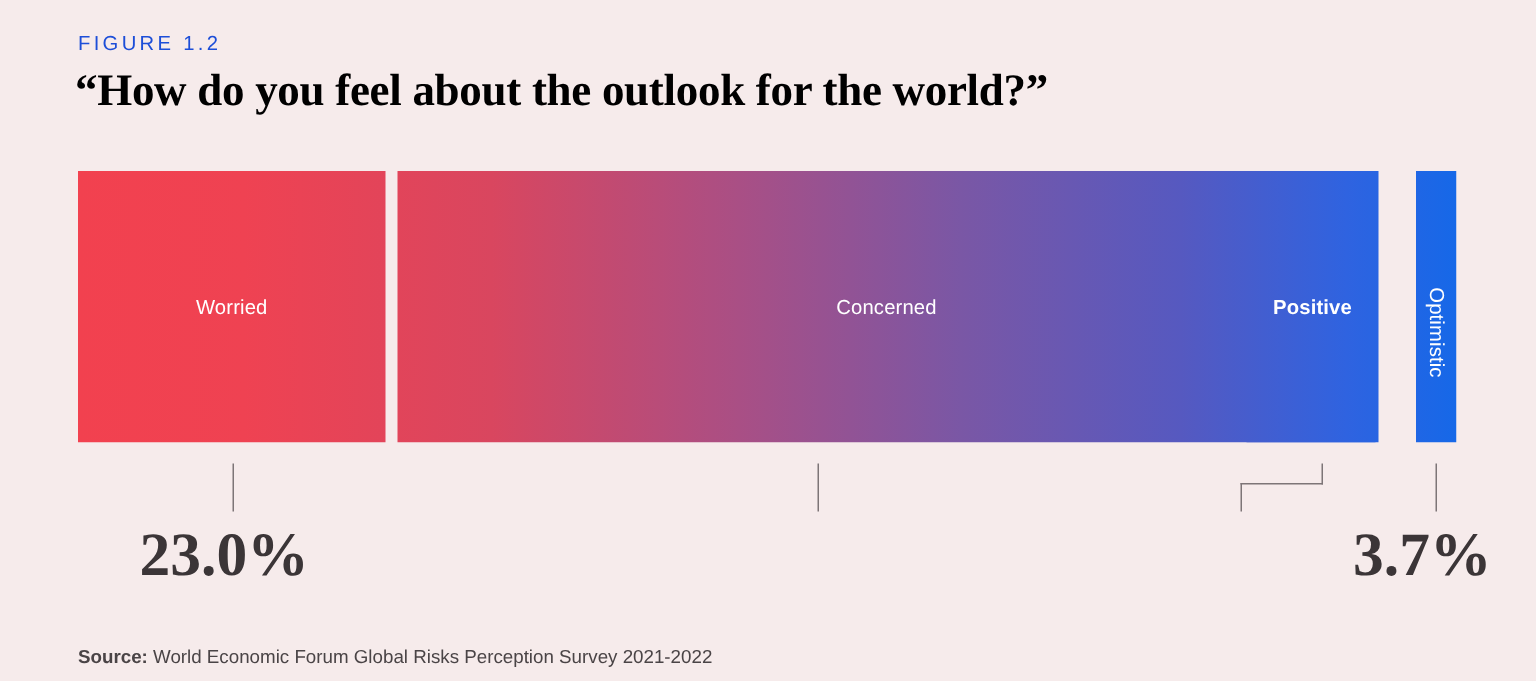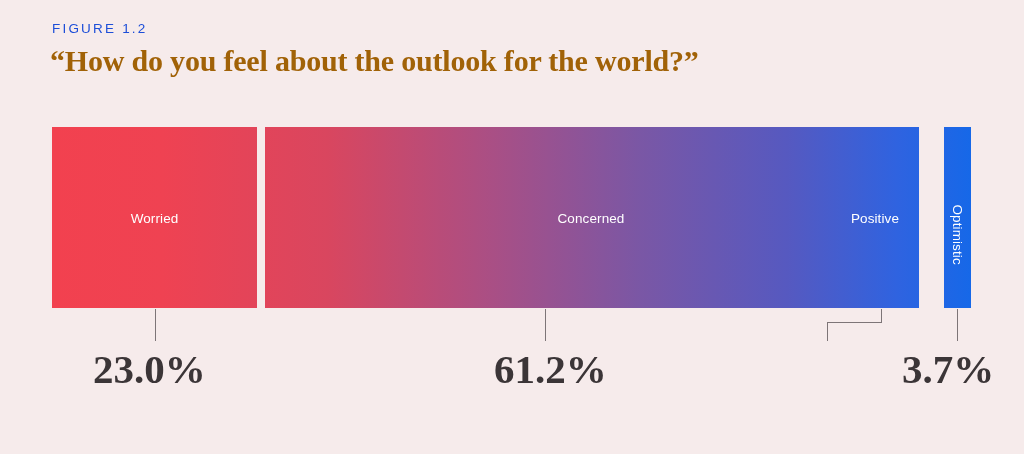--- a/index.html
+++ b/index.html
@@ -30,30 +30,30 @@
     color: #1d4ed8;
     font-weight: 400;
   }
   .fig-title {
     position: absolute;
     left: 50px;
     top: 44px;
     font-family: "Liberation Serif", serif;
     font-size: 30px;
     font-weight: bold;
-    color: #a16207;
+    color: #000000;
     letter-spacing: -0.2px;
     white-space: nowrap;
   }
 
   
   .bar-area {
     position: absolute;
     left: 52px;
-    top: 127px;
+    top: 114px;
     width: 919px;
     height: 181px;
   }
   .seg {
     position: absolute;
     top: 0;
     height: 181px;
     overflow: hidden;
   }
   
@@ -134,21 +134,21 @@
     <div class="seg" style="left:0px; width:205px;">
       <div class="seg-fill" style="left:0px;"></div>
       <div class="seg-label">Worried</div>
     </div>
 
     <div class="seg" style="left:213px; width:652px;">
       <div class="seg-fill" style="left:-213px;"></div>
       <div class="seg-label">Concerned</div>
     </div>
 
-    <div class="seg" style="left:779px; width:88px;">
+    <div class="seg" style="left:779px; width:88px;font-weight:bold;">
       <div class="seg-fill" style="left:-779px;"></div>
       <div class="seg-label">Positive</div>
     </div>
 
     <div class="seg" style="left:892px; width:27px;">
       <div class="seg-fill" style="left:-892px;"></div>
       <div class="seg-label vertical">Optimistic</div>
     </div>
   </div>
 
@@ -157,19 +157,21 @@
   <div class="leader leader-v" style="left:545px; top:309px; height:32px;"></div>
 
   <div class="leader leader-v" style="left:881px; top:309px; height:14px;"></div>
   <div class="leader leader-h" style="left:827px; top:322px; width:55px;"></div>
   <div class="leader leader-v" style="left:827px; top:322px; height:19px;"></div>
 
   <div class="leader leader-v" style="left:957px; top:309px; height:32px;"></div>
 
   <div class="pct" style="left:93px; top:345px;text-align:center;">23.0%</div>
 
-  <div class="pct" style="left:494px; top:345px;">61.2%</div>
 
 
   <div class="pct" style="left:902px; top:345px;">3.7%</div>
 
+  <div class="source">
+    <b>Source:</b><span> World Economic Forum Global Risks Perception Survey 2021-2022</span>
+  </div>
 
 </div>
 
 </body></html>

